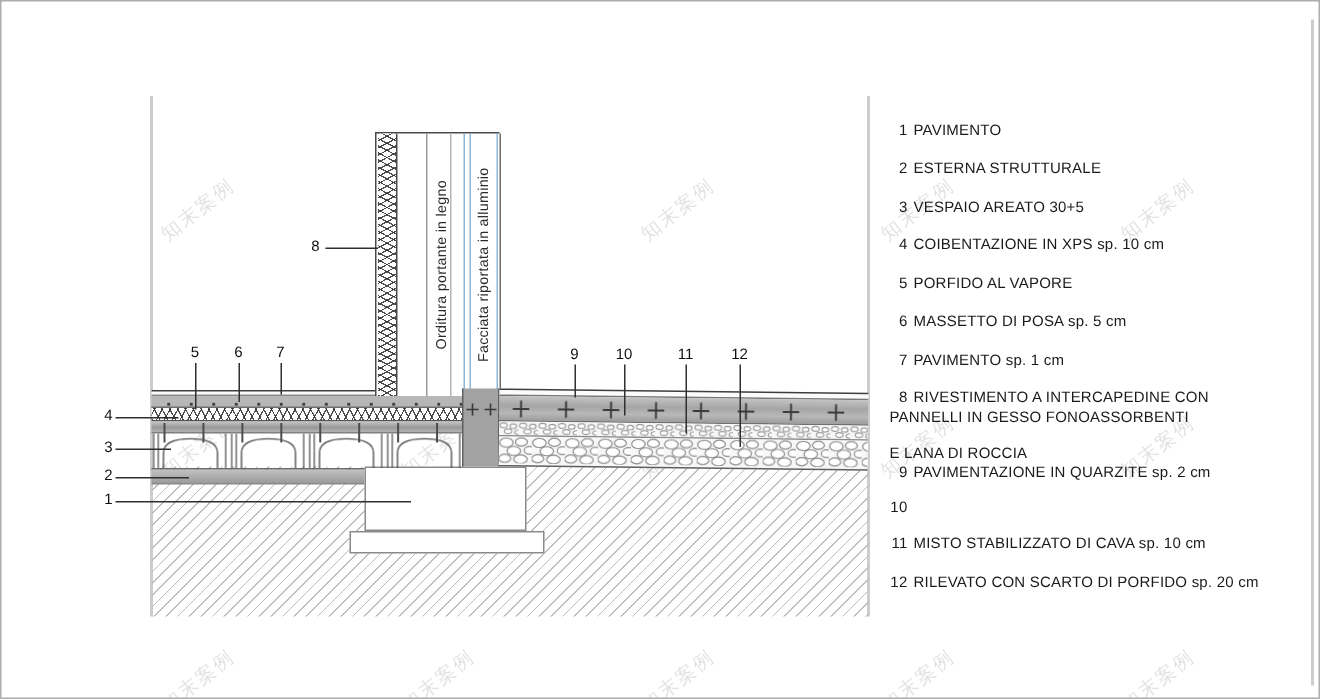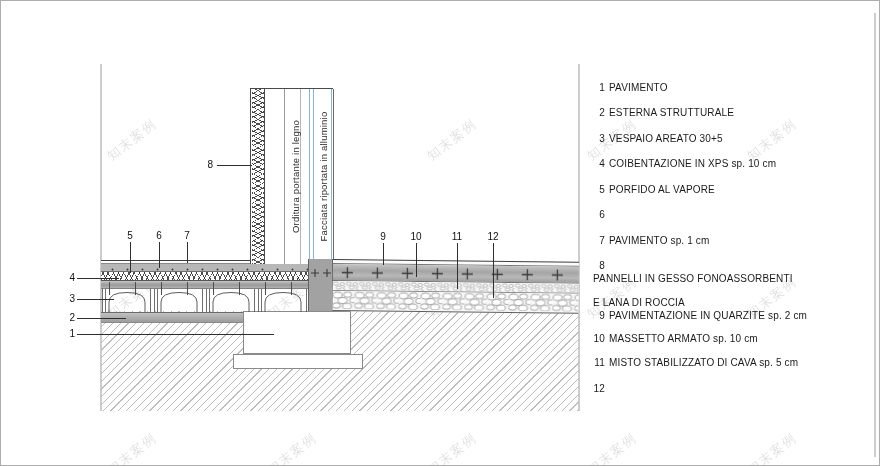--- a/index.html
+++ b/index.html
@@ -226,41 +226,43 @@
     <div class="lg-row" style="top:157px;">
       <span class="lg-num">4</span>
       <span>COIBENTAZIONE IN XPS sp. 10 cm</span>
     </div>
     <div class="lg-row" style="top:183px;">
       <span class="lg-num">5</span>
       <span>PORFIDO AL VAPORE</span>
     </div>
     <div class="lg-row" style="top:208px;">
       <span class="lg-num">6</span>
+      <span>MASSETTO DI POSA sp. 5 cm</span>
     </div>
     <div class="lg-row" style="top:234px;">
       <span class="lg-num">7</span>
       <span>PAVIMENTO sp. 1 cm</span>
     </div>
     <div class="lg-row" style="top:259px;">
       <span class="lg-num">8</span>
+      <span>RIVESTIMENTO A INTERCAPEDINE CON</span>
     </div>
     <div class="lg-cont" style="top:272px;">PANNELLI IN GESSO FONOASSORBENTI</div>
     <div class="lg-cont" style="top:296px;">E LANA DI ROCCIA</div>
     <div class="lg-row" style="top:309px;">
       <span class="lg-num">9</span>
       <span>PAVIMENTAZIONE IN QUARZITE sp. 2 cm</span>
     </div>
     <div class="lg-row" style="top:332px;">
       <span class="lg-num">10</span>
-      <span>MASSETTO ARMATO sp. 10 cm</span>
     </div>
     <div class="lg-row" style="top:356px;">
       <span class="lg-num">11</span>
-      <span>MISTO STABILIZZATO DI CAVA sp. 5 cm</span>
+      <span>MISTO STABILIZZATO DI CAVA sp. 10 cm</span>
     </div>
     <div class="lg-row" style="top:382px;">
       <span class="lg-num">12</span>
+      <span>RILEVATO CON SCARTO DI PORFIDO sp. 20 cm</span>
     </div>
   </div>
 
 
 </div>
 
 </body></html>

